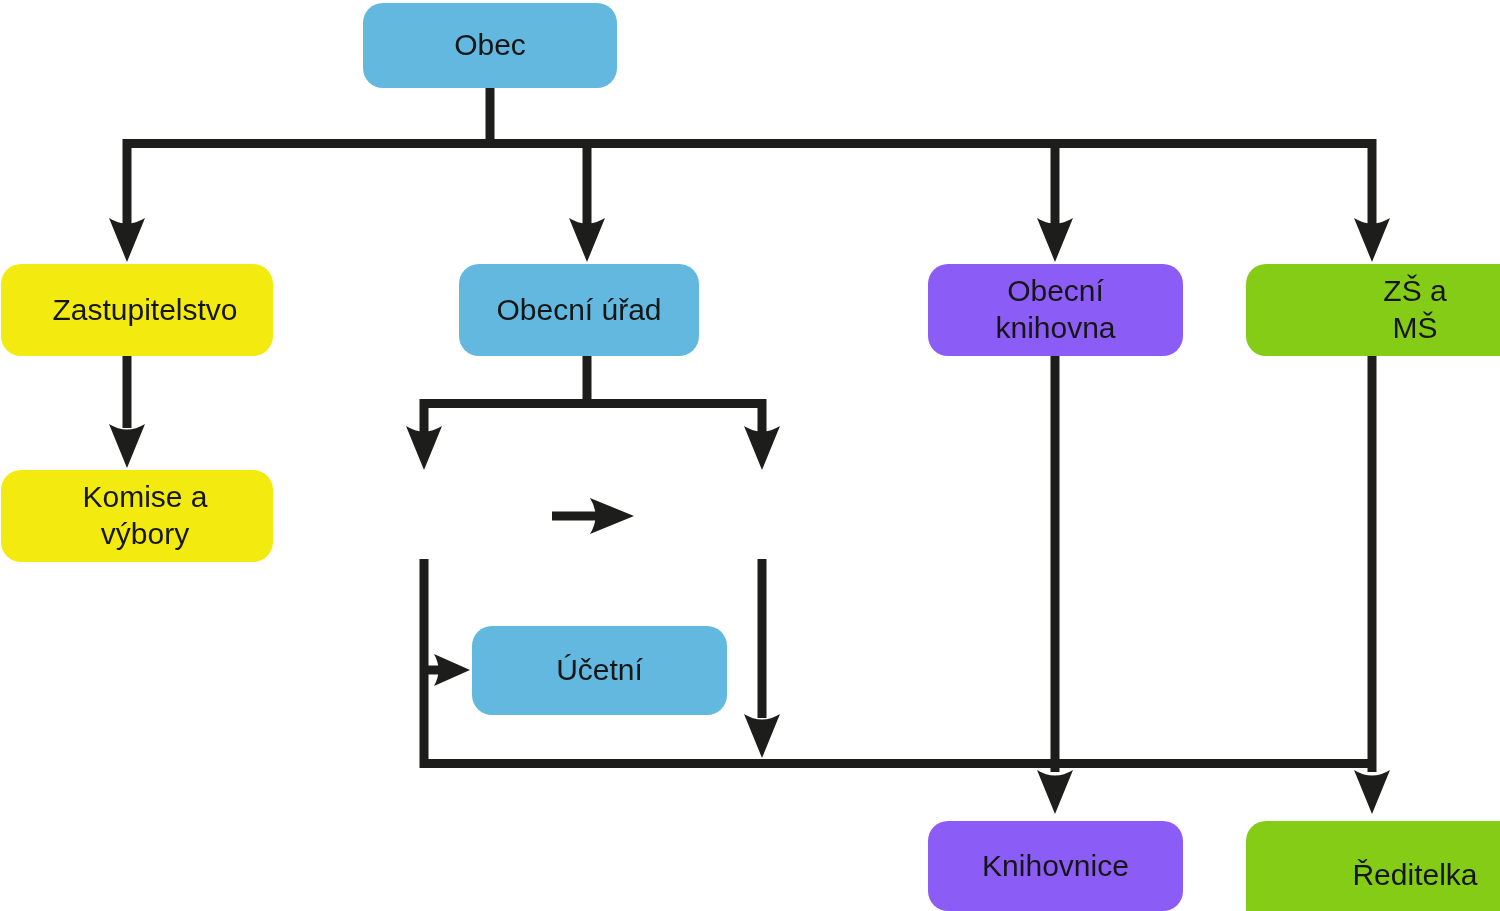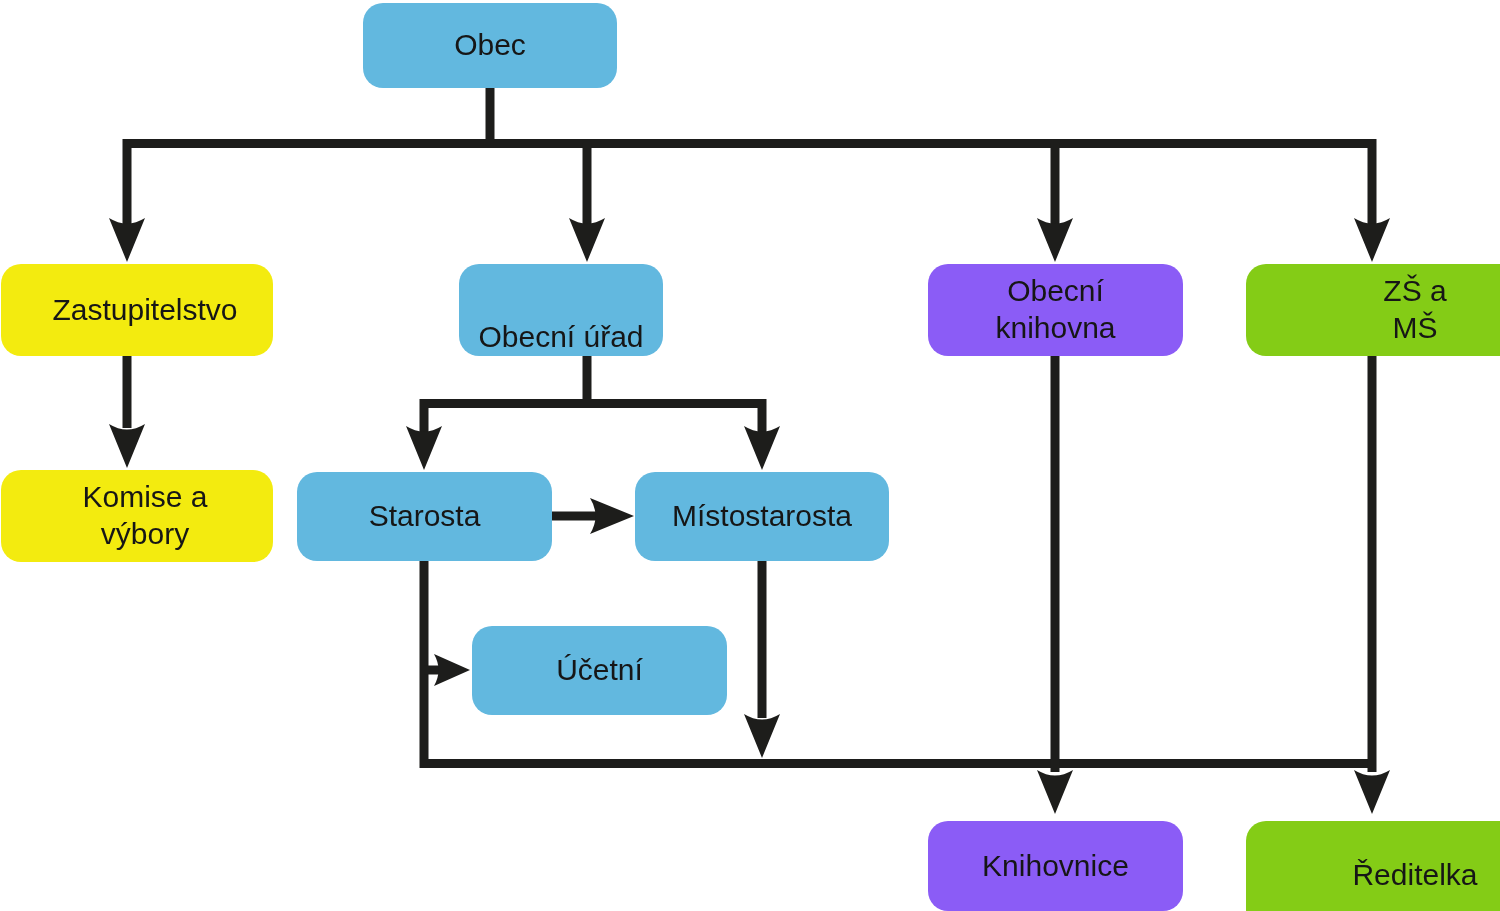--- a/index.html
+++ b/index.html
@@ -43,21 +43,21 @@
     color: #161616;
     white-space: pre-line;
   }
   .node--blue    { background: #62B8DF; }
   .node--yellow  { background: #F3EB0F; padding-left: 16px; }
   .node--magenta { background: #8b5cf6; }
   .node--green   { background: #84cc16; padding-left: 43px; }
 
   .node--obec            { left: 363px;  top: 3px;   width: 254px; height: 85px; }
   .node--zastupitelstvo  { left: 1px;    top: 264px; width: 256px; height: 92px; }
-  .node--obecni-urad     { left: 459px;  top: 264px; width: 204px; height: 92px; align-items: flex-end; }
+  .node--obecni-urad     { left: 459px;  top: 264px; width: 240px; height: 92px; }
   .node--obecni-knihovna { left: 928px;  top: 264px; width: 255px; height: 92px; }
   .node--zs-ms           { left: 1246px; top: 264px; width: 252px; height: 92px; }
   .node--komise-vybory   { left: 1px;    top: 470px; width: 256px; height: 92px; }
   .node--starosta        { left: 297px;  top: 472px; width: 255px; height: 89px; }
   .node--mistostarosta   { left: 635px;  top: 472px; width: 254px; height: 89px; }
   .node--ucetni          { left: 472px;  top: 626px; width: 255px; height: 89px; text-align: center; }
   .node--knihovnice      { left: 928px;  top: 821px; width: 255px; height: 90px; }
   .node--reditelka       { left: 1246px; top: 821px; width: 252px; height: 108px; }
 </style>
 </head>
@@ -125,27 +125,21 @@
   <div class="node node--green node--zs-ms">
     <span>ZŠ a
 MŠ</span>
   </div>
 
   <div class="node node--yellow node--komise-vybory">
     <span>Komise a
 výbory</span>
   </div>
 
-  <div class="node node--blue node--starosta">
-    <span>Starosta</span>
-  </div>
 
-  <div class="node node--blue node--mistostarosta">
-    <span>Místostarosta</span>
-  </div>
 
   <div class="node node--blue node--ucetni">
     <span>Účetní</span>
   </div>
 
   <div class="node node--magenta node--knihovnice">
     <span>Knihovnice</span>
   </div>
 
   <div class="node node--green node--reditelka">

